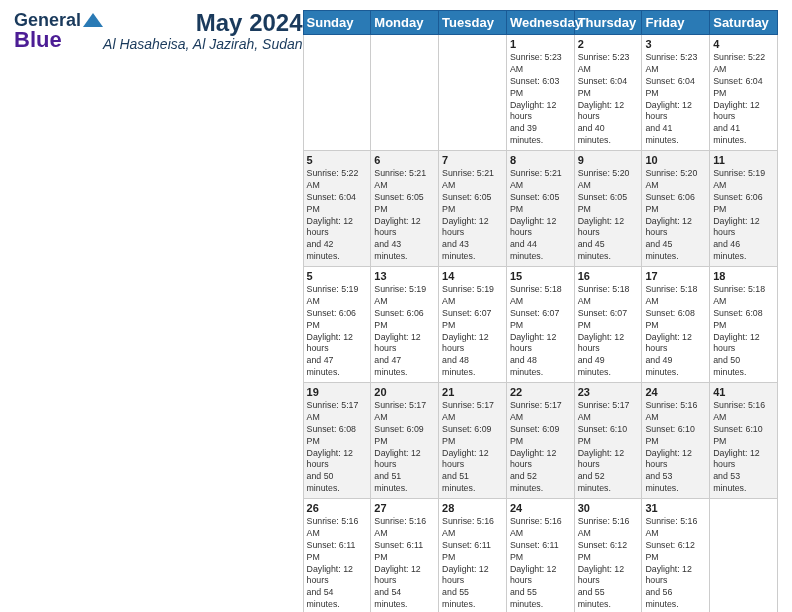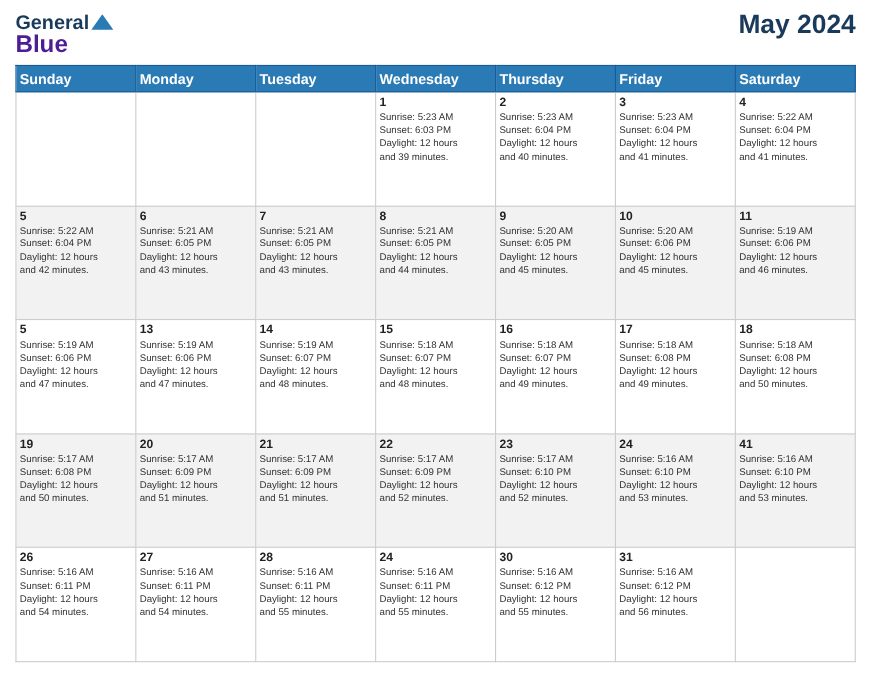--- a/index.html
+++ b/index.html
@@ -8,21 +8,21 @@
       background: #fff;
       width: 792px;
       height: 612px;
       overflow: hidden;
     }
     .page {
       width: 792px;
       height: 612px;
       padding: 10px 14px 10px 14px;
       display: flex;
-      flex-direction: column;
+      flex-direction: row;
     }
     .header {
       display: flex;
       justify-content: space-between;
       align-items: flex-start;
       margin-bottom: 6px;
     }
     .logo {
       display: flex;
       flex-direction: column;
@@ -97,20 +97,21 @@
       <div style="display:flex;align-items:center;">
         <span style="font-size:18px;font-weight:bold;color:#1a3a5c;">General</span>
         <svg width="20" height="16" viewBox="0 0 20 16" style="margin-left:2px;">
           <polygon points="0,14 10,0 20,14" fill="#2a7ab5"></polygon>
         </svg>
       </div>
       <span style="font-size:22px;font-weight:bold;color:#4c1d95;margin-top:-4px;">Blue</span>
     </div>
     <div class="title-block">
       <div class="main-title">May 2024</div>
+      <div class="subtitle">Al Hasaheisa, Al Jazirah, Sudan</div>
     </div>
   </div>
 
   <table class="calendar">
     <thead>
       <tr>
       <th>Sunday</th>
           <th>Monday</th>
           <th>Tuesday</th>
           <th>Wednesday</th>

